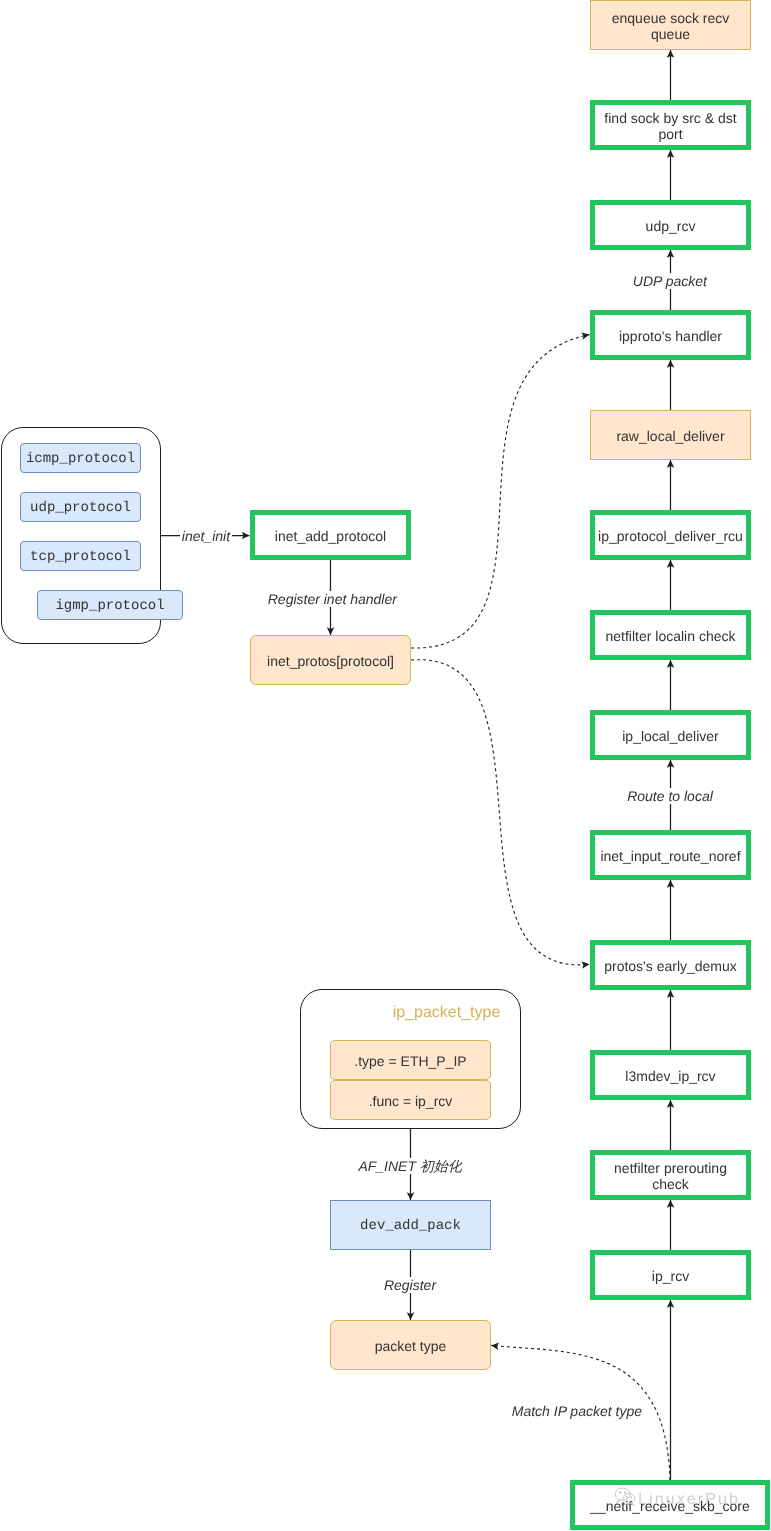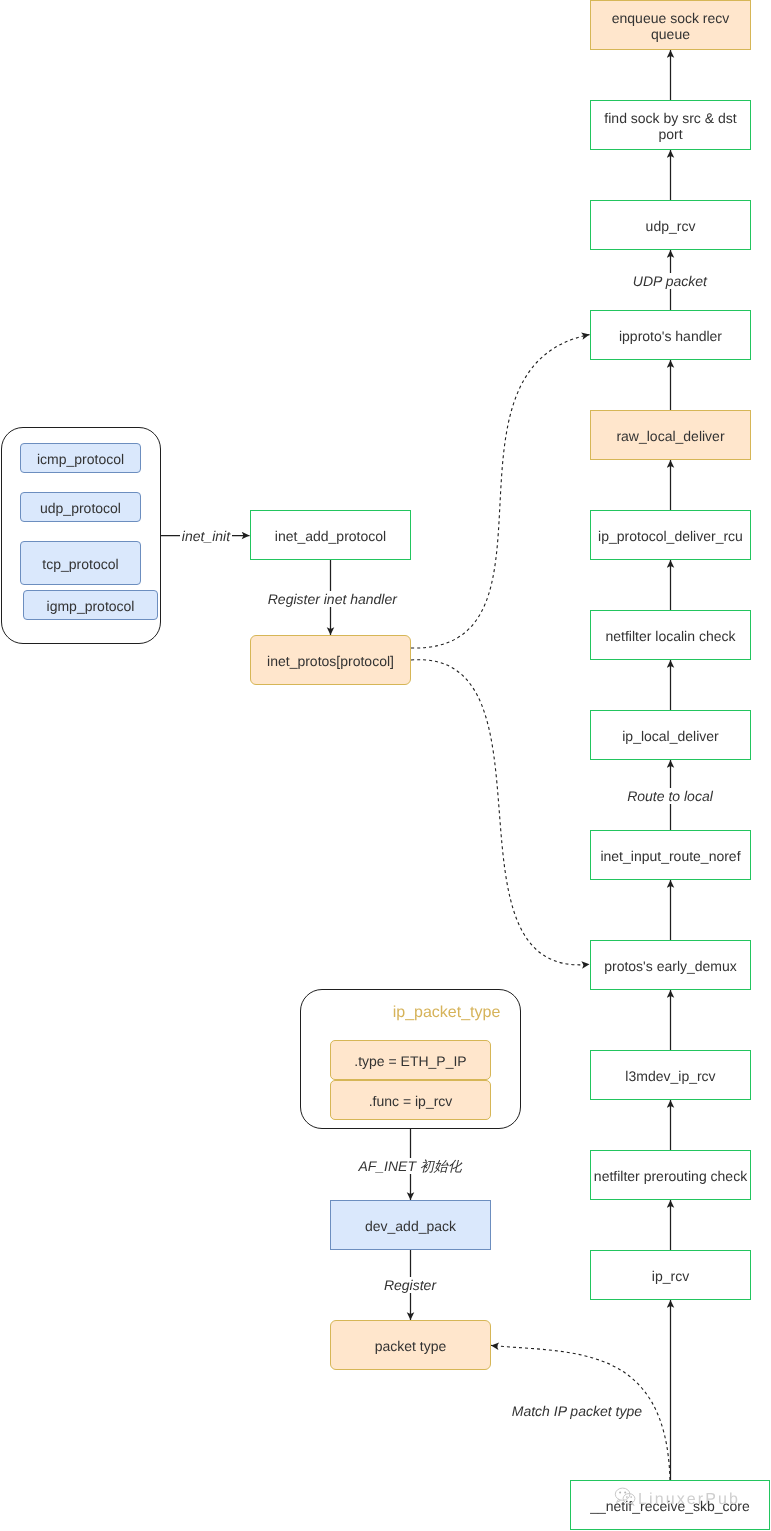--- a/index.html
+++ b/index.html
@@ -3,23 +3,23 @@
 <meta charset="utf-8">
 <title>Linux IPv4 packet receive path flowchart</title>
 <style>
   html,body{margin:0;padding:0;background:#ffffff;}
   #canvas{position:relative;width:771px;height:1531px;background:#ffffff;overflow:hidden;
           font-family:"Liberation Sans", sans-serif;font-size:14px;color:#333333;
           -webkit-font-smoothing:antialiased;text-rendering:geometricPrecision;padding-left:28px;}
   .node{position:absolute;box-sizing:border-box;display:flex;align-items:center;
         justify-content:center;text-align:center;line-height:16.3px;letter-spacing:0;}
   .node > span{display:block;position:relative;top:1px;}
-  .plain{background:#ffffff;border:1px solid #22c55e;}
+  .plain{background:#ffffff;border:5px solid #22c55e;}
   .orange{background:#ffe6cc;border:1px solid #d6b656;}
-  .blue{background:#dae8fc;border:1px solid #6c8ebf;}
+  .blue{background:#dae8fc;border:1px solid #6c8ebf;font-family:Liberation Mono, monospace;}
   .bluernd{border-radius:4px;}
   .rnd{border-radius:6px;}
   .rnd40{border-radius:5px;}
   .group{position:absolute;box-sizing:border-box;background:#ffffff;
          border:1px solid #1f1f1f;border-radius:22px;}
   .lbl{position:absolute;white-space:nowrap;background:#ffffff;padding:0 2px;
        text-align:center;line-height:16px;font-style:italic;}
   .gtitle{position:absolute;white-space:nowrap;color:#d6b35a;text-align:center;
           line-height:18px;font-size:16px;margin-left:36px;}
   svg#edges{position:absolute;left:0;top:0;width:771px;height:1531px;overflow:visible;
@@ -109,24 +109,24 @@
       <span>__netif_receive_skb_core</span>
     </div>
 
   <div class="group" style="left:1px;top:427px;width:160px;height:217px"></div>
   <div class="node blue bluernd" style="left:20px;top:443px;width:121px;height:30px">
       <span>icmp_protocol</span>
     </div>
   <div class="node blue bluernd" style="left:20px;top:492px;width:121px;height:30px">
       <span>udp_protocol</span>
     </div>
-  <div class="node blue bluernd" style="left:20px;top:541px;width:121px;height:44px">
+  <div class="node blue bluernd" style="left:20px;top:541px;width:121px;height:30px">
       <span>tcp_protocol</span>
     </div>
-  <div class="node blue bluernd" style="left:23px;top:590px;width:135px;height:30px">
+  <div class="node blue bluernd" style="left:37px;top:590px;width:146px;height:30px">
       <span>igmp_protocol</span>
     </div>
 
   <div class="node plain" style="left:250px;top:510px;width:161px;height:50px">
       <span>inet_add_protocol</span>
     </div>
   <div class="node orange rnd" style="left:250px;top:635px;width:161px;height:50px">
       <span>inet_protos[protocol]</span>
     </div>
 

